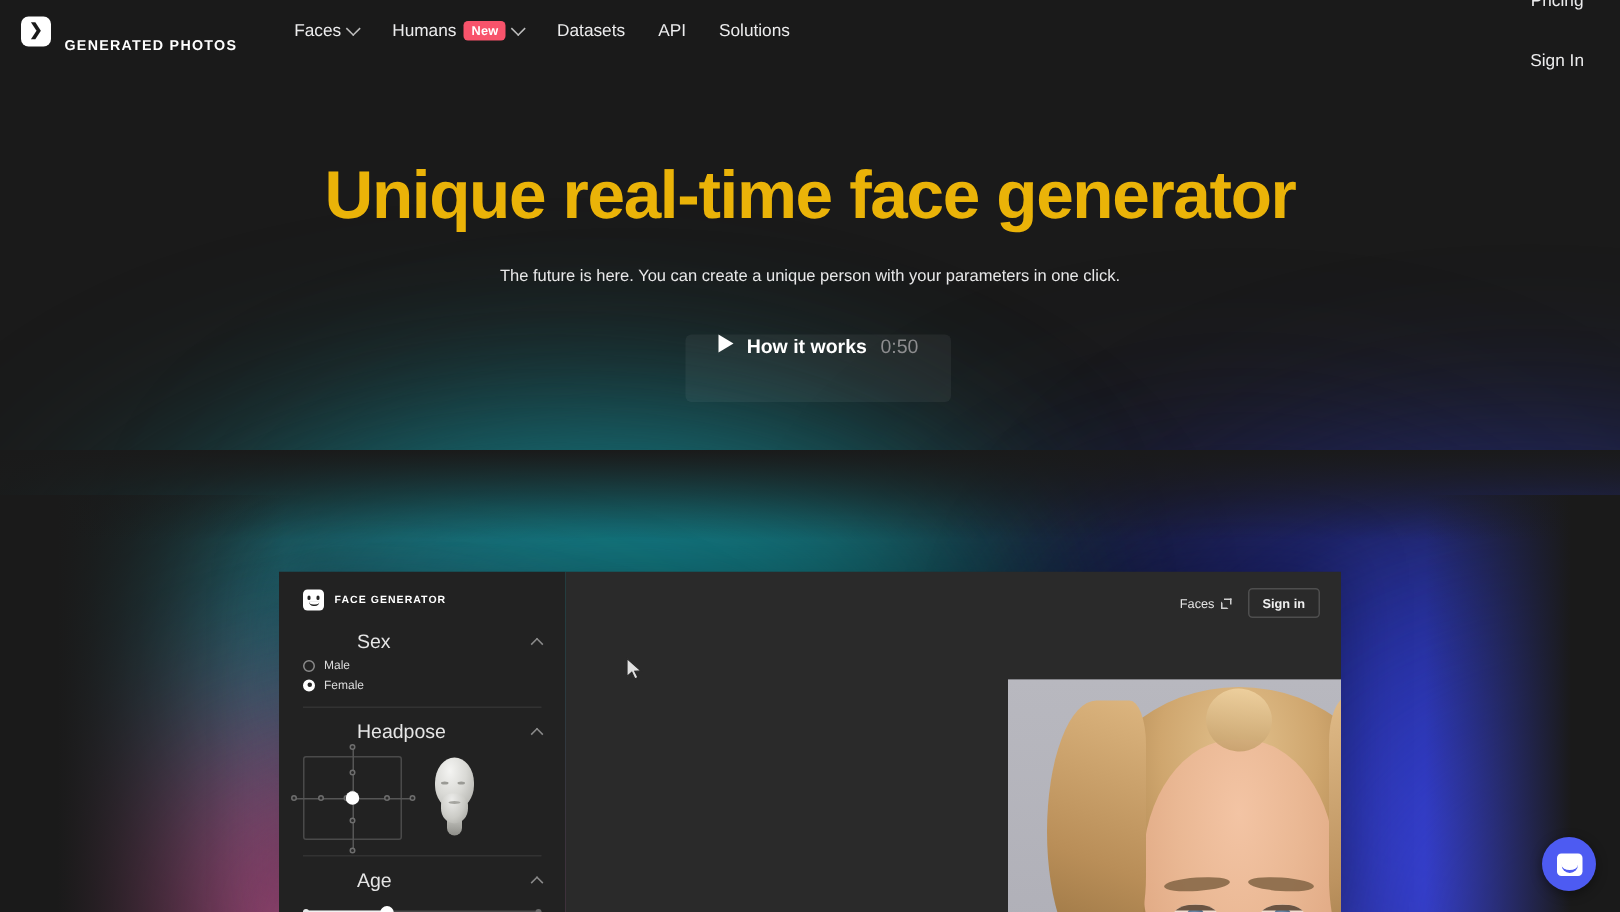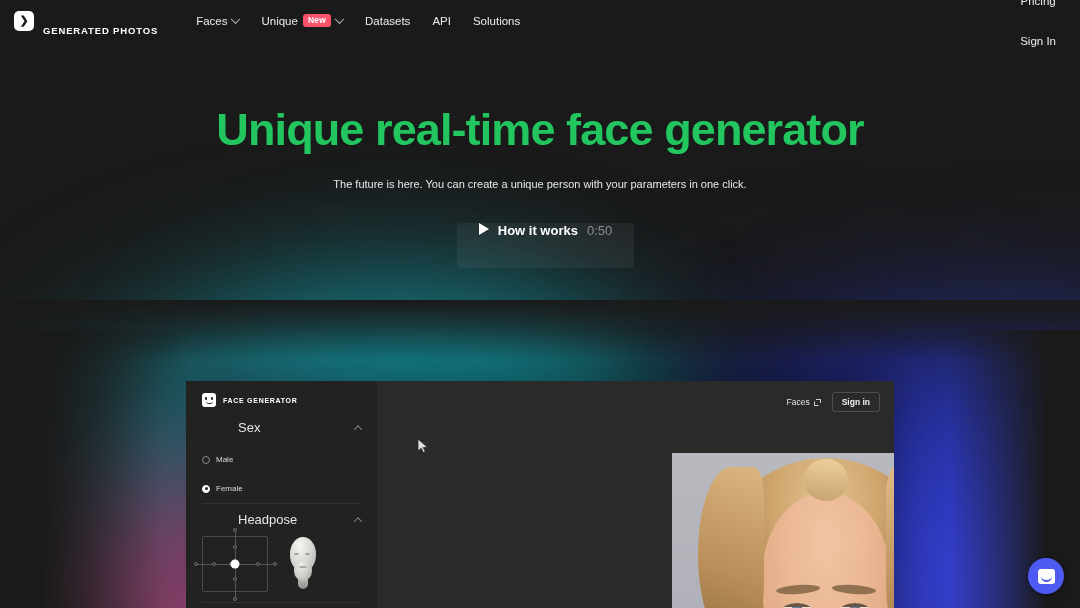--- a/index.html
+++ b/index.html
@@ -41,21 +41,21 @@
   .nav-item { display:flex; align-items:center; gap:5px; color:#ececed;
               font-size:11.5px; cursor:pointer; white-space:nowrap; }
   .chev { width:7px; height:7px; border-right:1.3px solid #bdbdbd; border-bottom:1.3px solid #bdbdbd;
           transform:rotate(45deg) translate(-1px,-1px); }
   .badge-new { background:#f8536b; color:#fff; font-size:8.5px; font-weight:700;
                padding:2px 5px 2.5px; border-radius:3px; letter-spacing:.2px; line-height:1; }
   .nav-right { margin-left:auto; display:flex; align-items:center; gap:28px; padding-right:10px;flex-direction:column; }
 
   
   .hero { position:absolute; left:0; top:0; width:1080px; text-align:center; z-index:30; }
-  .hero-title { margin-top:102px; color:#22c55e; font-size:45px; font-weight:700;
+  .hero-title { margin-top:102px; color:#eab308; font-size:45px; font-weight:700;
                 line-height:55px; letter-spacing:-.9px; }
   .hero-sub { margin-top:16px; color:#e8e8e9; font-size:11px; line-height:22.5px; font-weight:400; }
   .cta-row { margin-top:27px; display:flex; justify-content:center; align-items:stretch; gap:0; }
   .btn-primary { background:#4f54f7; color:#fff; font-size:13px; font-weight:700;
                  width:131px; height:45px; border:none; border-radius:4px;
                  display:flex; align-items:center; justify-content:center; cursor:pointer; }
   .btn-ghost { background:rgba(255,255,255,.055); border-radius:4px; height:45px;
                display:flex; align-items:flex-start; gap:9px; padding:0 22px;
                margin-left:11px; cursor:pointer; }
   .play-tri { width:0; height:0; border-left:10px solid #fff;
@@ -79,21 +79,21 @@
                         border-bottom:1.6px solid #222; border-radius:0 0 5px 5px; }
   .app-logo-text { color:#fff; font-size:7px; font-weight:700; letter-spacing:.7px; }
 
   .sec { padding:0 16px; }
   .sec-head { display:flex; align-items:center; justify-content:space-between;
               border-top:1px solid #323232; padding-top:8px; margin-top:10px; }
   .sec-head.first { border-top:none; margin-top:13px; padding-top:0; }
   .sec-title { color:#e6e6e6; font-size:13px; font-weight:400;padding-left:36px; }
   .sec-caret { width:6px; height:6px; border-left:1.2px solid #8b8b8b; border-top:1.2px solid #8b8b8b;
                transform:rotate(45deg) translate(1px,1px); }
-  .radio-row { display:flex; align-items:center; gap:6px; margin-top:20px; }
+  .radio-row { display:flex; align-items:center; gap:6px; margin-top:4px; }
   .radio { width:8px; height:8px; border-radius:50%; border:1.4px solid #8b8b8b;
            display:flex; align-items:center; justify-content:center; flex:none; }
   .radio.on { border-color:#fff; background:#fff; }
   .radio.on::after { content:""; width:3px; height:3px; border-radius:50%; background:#222; }
   .radio-label { color:#dcdcdc; font-size:8px; }
 
   .headpose-row { display:flex; align-items:center; gap:13px; margin-top:9px; }
   .hp-grid { position:relative; width:66px; height:56px; border:1px solid #4a4a4a; border-radius:2px; }
   .hp-line-h { position:absolute; left:-7px; right:-7px; top:50%; height:1px; background:#565656; }
   .hp-line-v { position:absolute; top:-7px; bottom:-7px; left:50%; width:1px; background:#565656; }
@@ -198,21 +198,21 @@
     <div class="brand">
       <div class="brand-mark">❯</div>
       <div class="brand-name">GENERATED PHOTOS</div>
     </div>
     <div class="nav-links">
       <div class="nav-item">
         <span>Faces</span>
         <span class="chev"></span>
       </div>
       <div class="nav-item">
-        <span>Unique</span>
+        <span>Humans</span>
         <span class="badge-new">New</span>
         <span class="chev"></span>
       </div>
       <div class="nav-item">
         <span>Datasets</span>
       </div>
       <div class="nav-item">
         <span>API</span>
       </div>
       <div class="nav-item">

